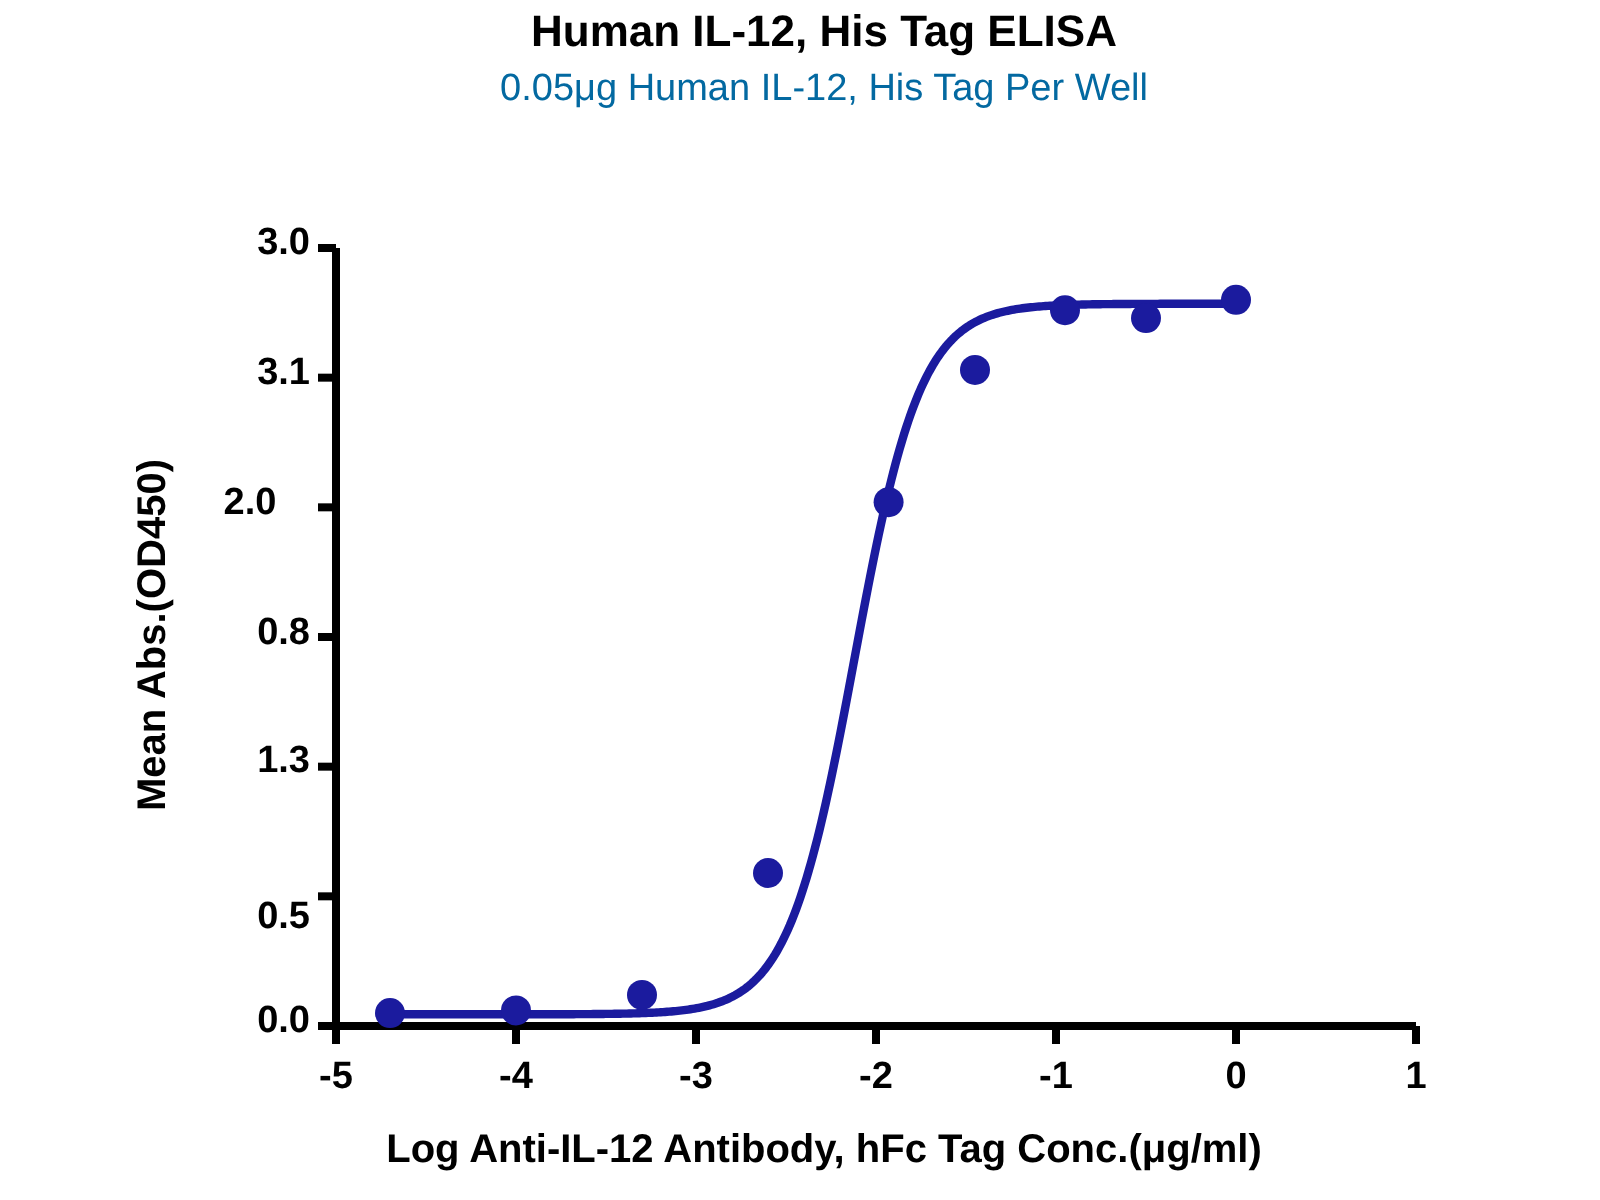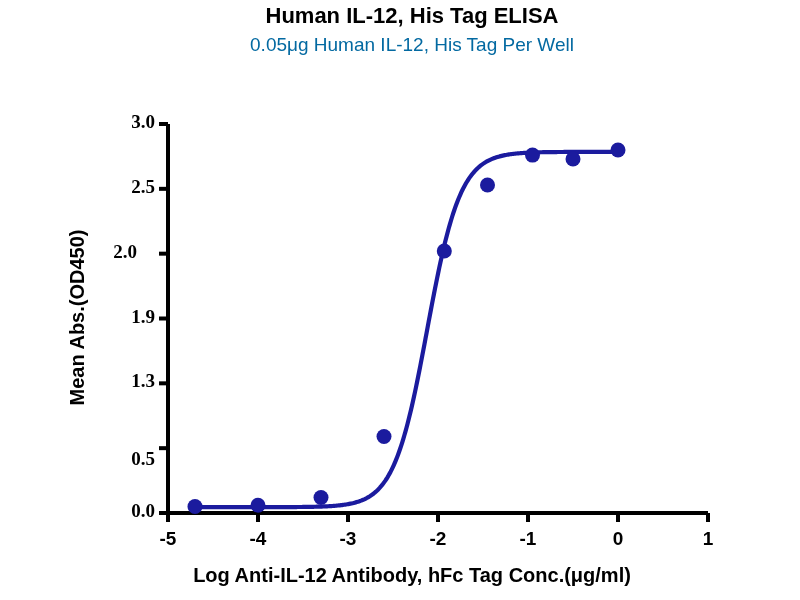--- a/index.html
+++ b/index.html
@@ -65,21 +65,20 @@
     font-weight: bold;
     color: #000000;
   }
   .ytick-label {
     position: absolute;
     width: 60px;
     text-align: right;
     font-size: 19px;
     font-weight: bold;
     color: #000000;
-    font-family: Liberation Serif, serif;
   }
   .xtick-label {
     position: absolute;
     width: 50px;
     text-align: center;
     font-size: 19px;
     font-weight: bold;
     color: #000000;
   }
   svg.plot {
@@ -99,23 +98,23 @@
   <div class="title">Human IL-12, His Tag ELISA</div>
   <div class="subtitle">0.05μg Human IL-12, His Tag Per Well</div>
 
   <div class="ylabel">Mean Abs.(OD450)</div>
   <div class="xlabel">Log Anti-IL-12 Antibody, hFc Tag Conc.(μg/ml)</div>
 
   <div id="ytick-labels">
       <div class="ytick-label" style="left: 83px; top: 500px;">0.0</div>
       <div class="ytick-label" style="left: 83px; top: 435.167px; margin-top: 13px;">0.5</div>
       <div class="ytick-label" style="left: 83px; top: 370.333px;">1.3</div>
-      <div class="ytick-label" style="left: 83px; top: 305.5px;">1.9</div>
+      <div class="ytick-label" style="left: 83px; top: 305.5px;">0.8</div>
       <div class="ytick-label" style="left: 83px; top: 240.667px; text-align: center;">2.0</div>
-      <div class="ytick-label" style="left: 83px; top: 175.833px;">2.5</div>
+      <div class="ytick-label" style="left: 83px; top: 175.833px;">3.1</div>
       <div class="ytick-label" style="left: 83px; top: 111px;">3.0</div>
     </div>
   <div id="xtick-labels">
       <div class="xtick-label" style="left: 131px; top: 528px;">-5</div>
       <div class="xtick-label" style="left: 221px; top: 528px;">-4</div>
       <div class="xtick-label" style="left: 311px; top: 528px;">-3</div>
       <div class="xtick-label" style="left: 401px; top: 528px;">-2</div>
       <div class="xtick-label" style="left: 491px; top: 528px;">-1</div>
       <div class="xtick-label" style="left: 581px; top: 528px;">0</div>
       <div class="xtick-label" style="left: 671px; top: 528px;">1</div>

